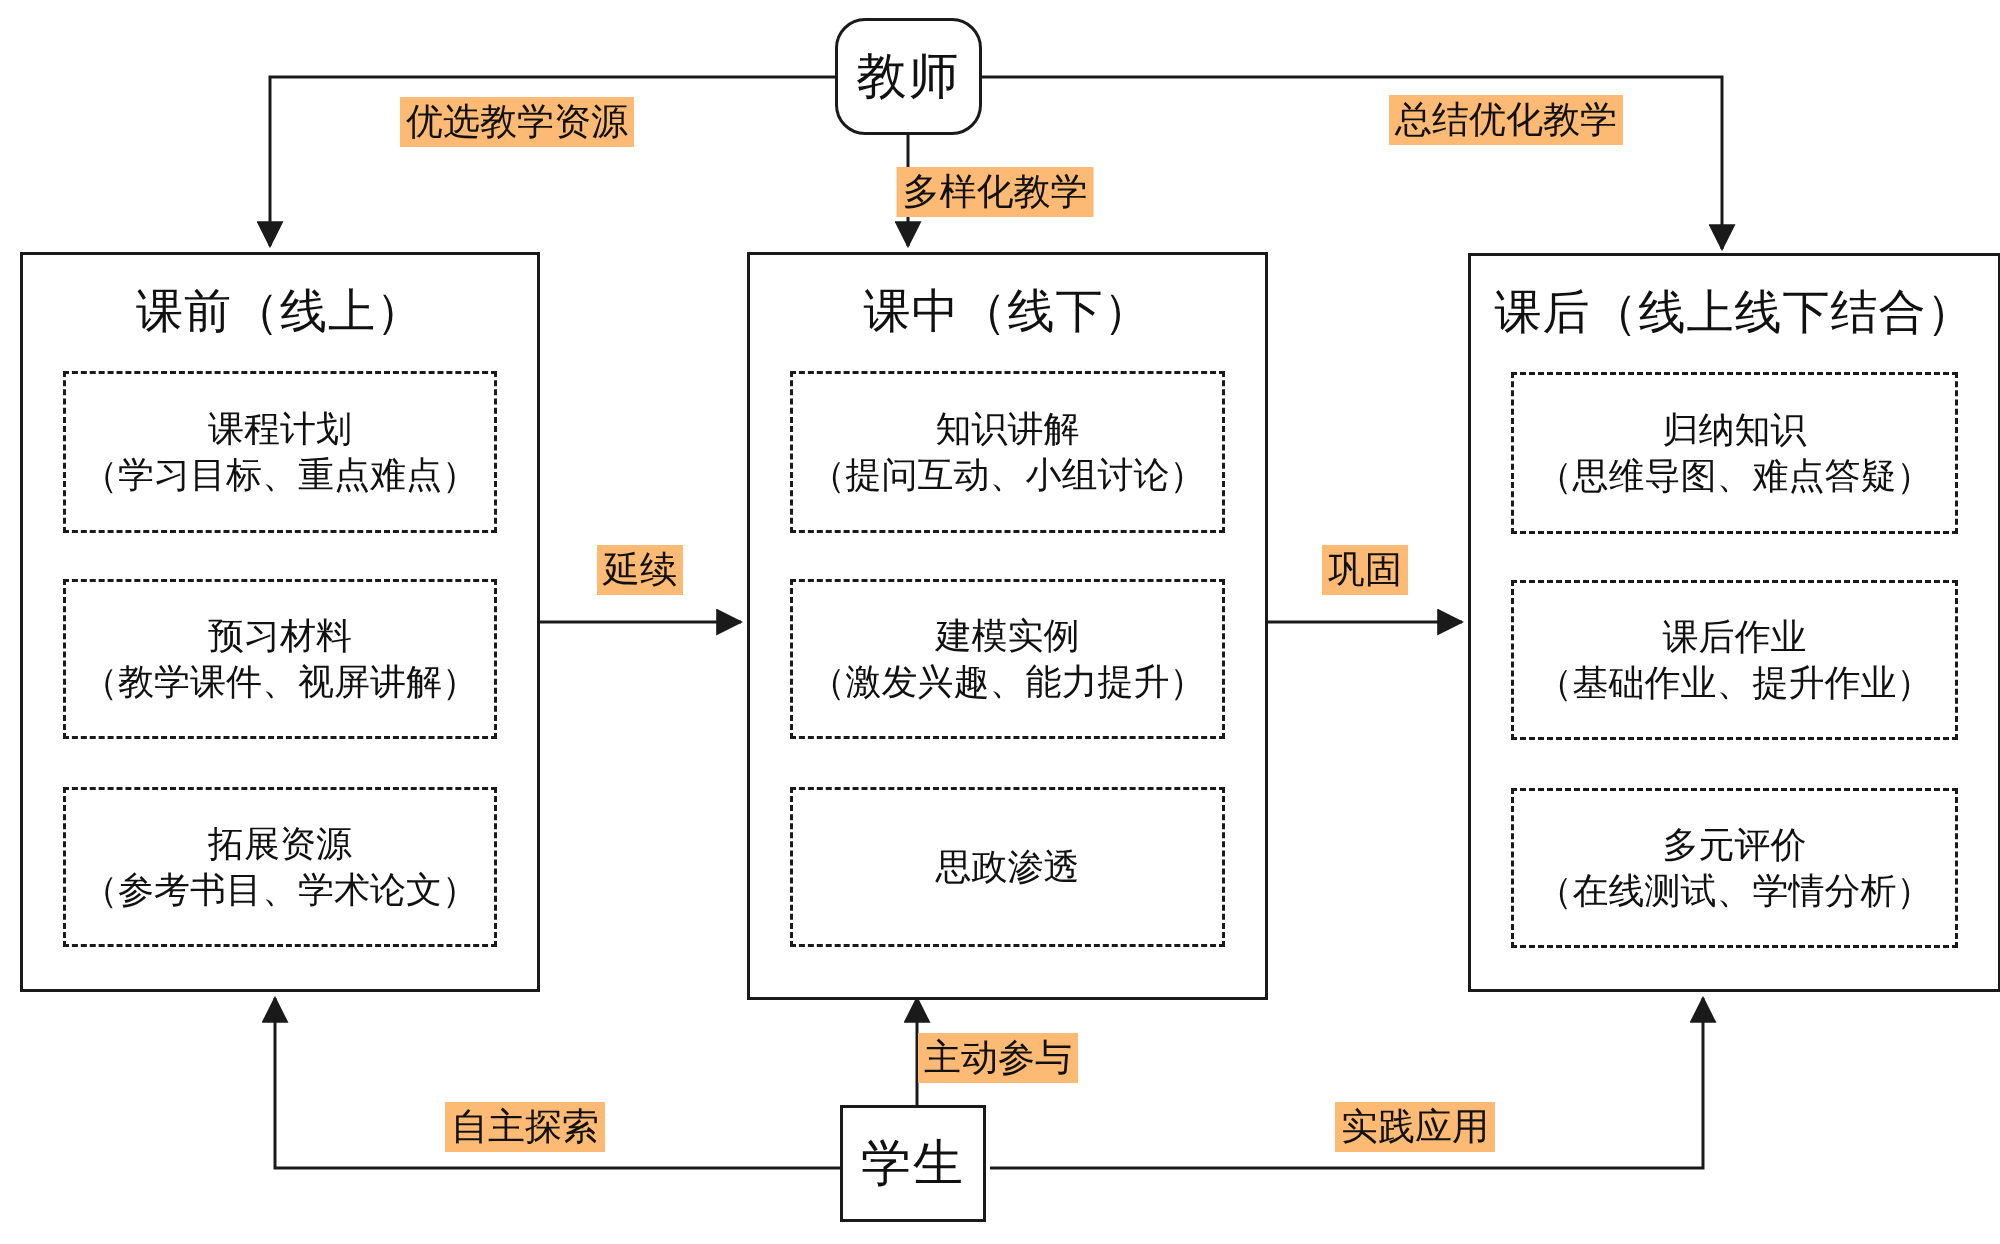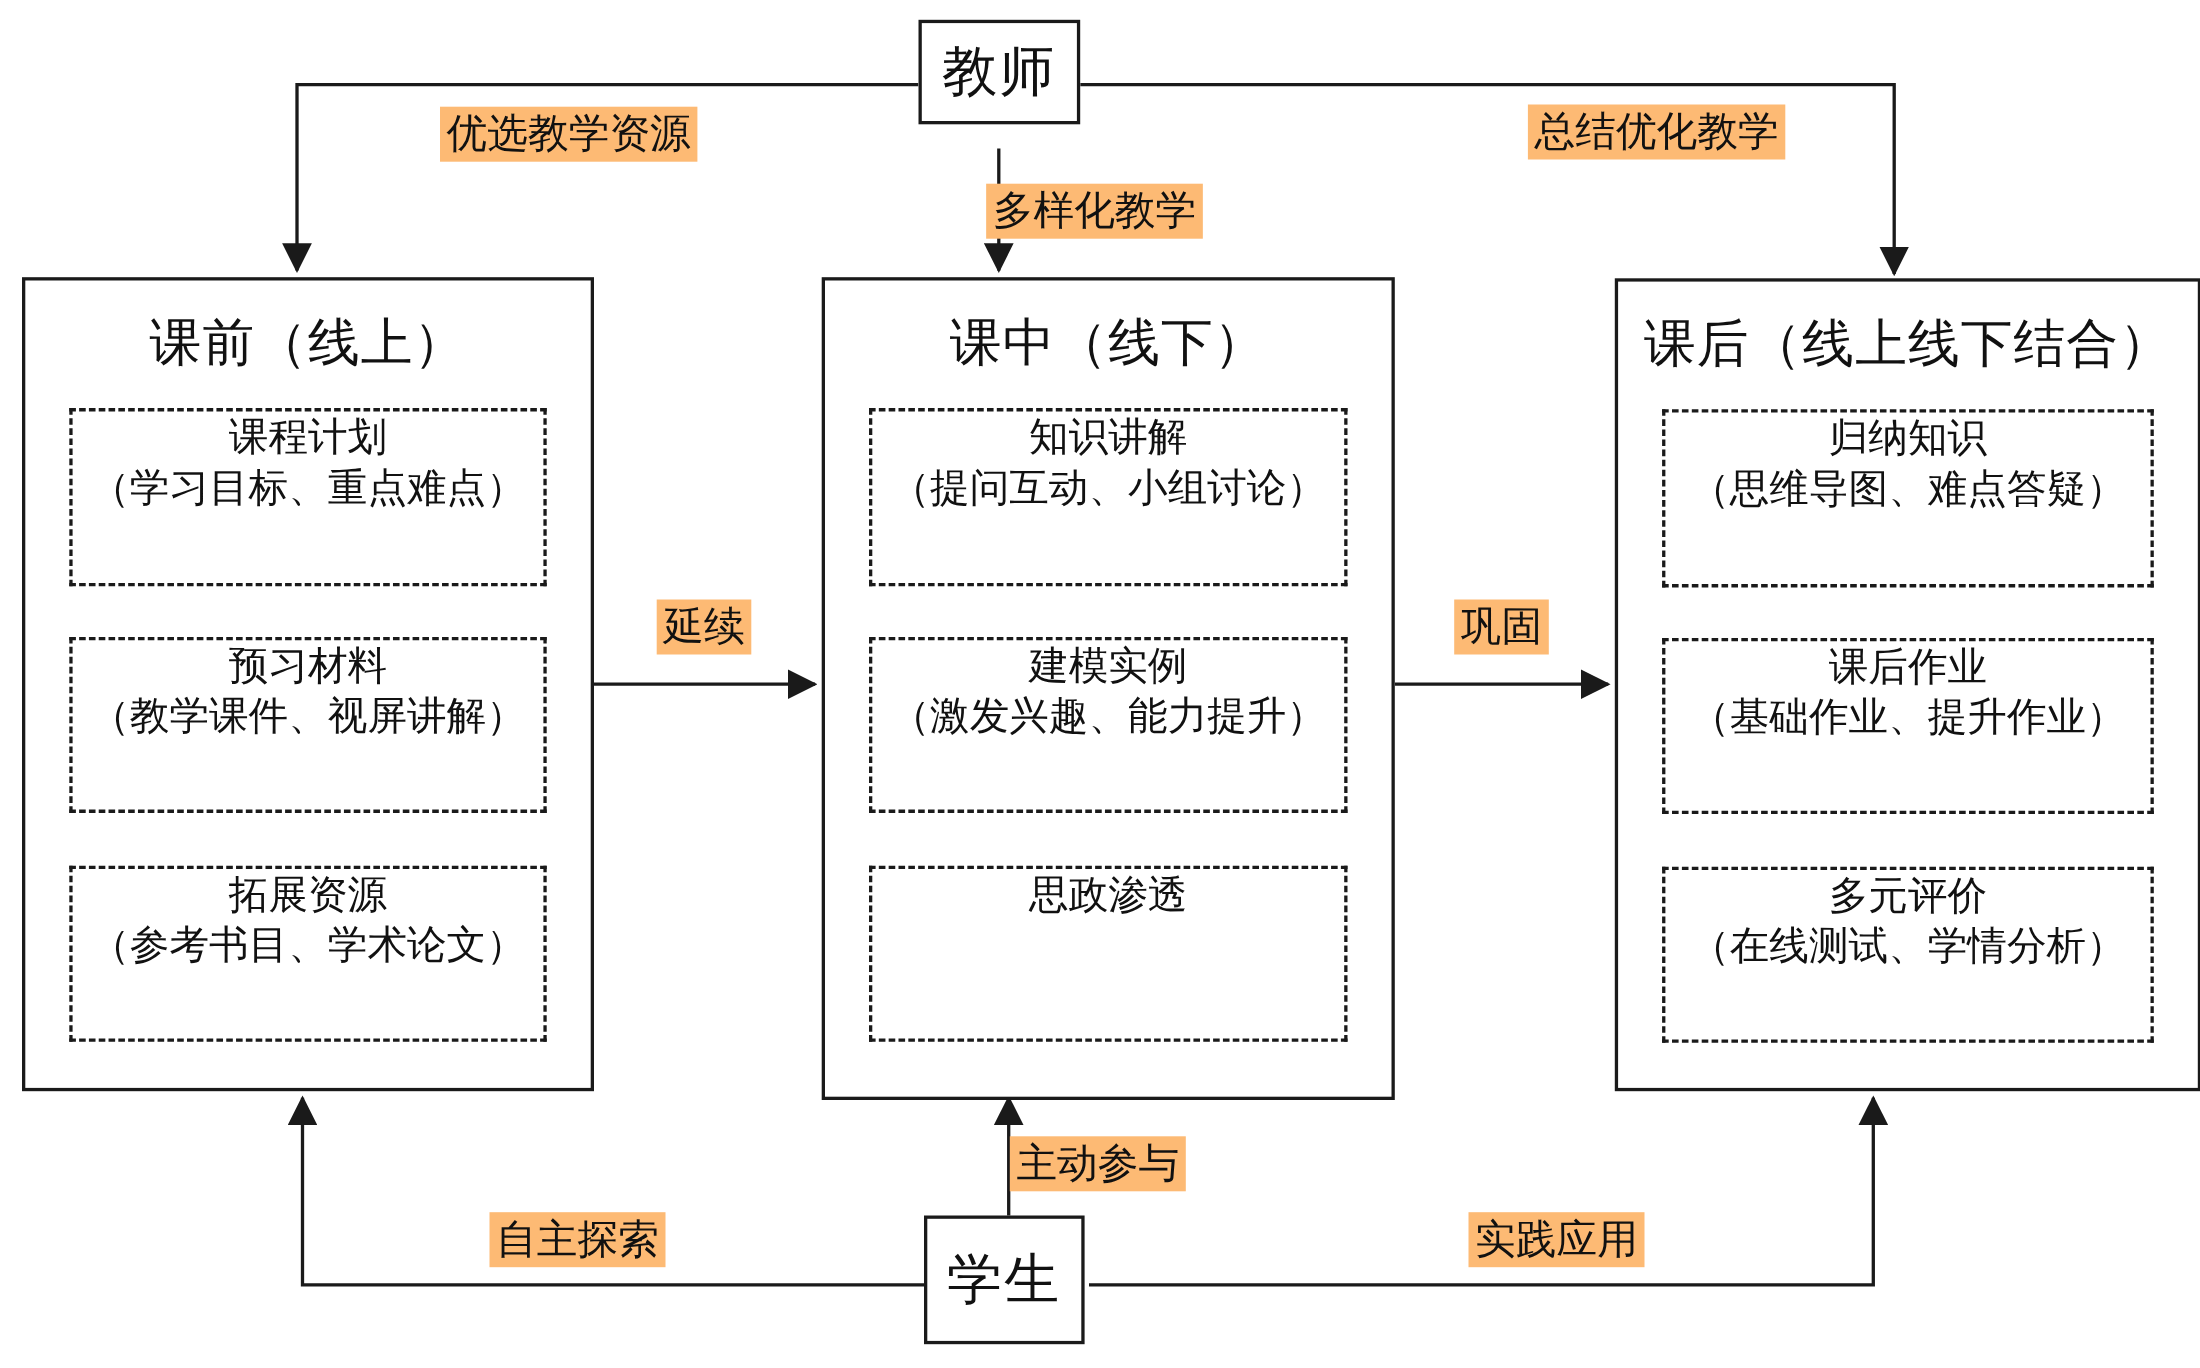--- a/index.html
+++ b/index.html
@@ -29,21 +29,21 @@
   }
   .col-title{
     position:absolute;left:0;right:0;top:0;height:112px;
     display:flex;align-items:center;justify-content:center;
     font-size:47px;letter-spacing:1px;
   }
   .sub{
     position:absolute;left:40px;right:40px;
     border:3px dashed #1a1a1a;
     box-sizing:border-box;
-    display:flex;flex-direction:column;align-items:center;justify-content:flex-start;
+    display:flex;flex-direction:column;align-items:center;justify-content:center;
     text-align:center;
     font-size:36px;line-height:1.28;
     background:#ffffff;
   }
   .sub.s1{top:116px;height:162px;}
   .sub.s2{top:324px;height:160px;}
   .sub.s3{top:532px;height:160px;}
   .edge-label{
     position:absolute;
     transform:translate(-50%,-50%);
@@ -69,21 +69,21 @@
       <path d="M 908 135 V 246" marker-end="url(#arrow)"></path>
       <path d="M 982 77 H 1722 V 249" marker-end="url(#arrow)"></path>
       <path d="M 540 622 H 741" marker-end="url(#arrow)"></path>
       <path d="M 1268 622 H 1462" marker-end="url(#arrow)"></path>
       <path d="M 917 1111 V 998" marker-end="url(#arrow)"></path>
       <path d="M 840 1168 H 275 V 998" marker-end="url(#arrow)"></path>
       <path d="M 990 1168 H 1703 V 998" marker-end="url(#arrow)"></path>
     </g>
   </svg>
 
-  <div class="node actor" style="left:835px;top:18px;width:147px;height:95px;">
+  <div class="node actor" style="left:835px;top:18px;width:147px;height:117px;border-radius:30px;">
     <span>教师</span>
   </div>
 
   <div class="node actor" style="left:840px;top:1105px;width:146px;height:117px;">
     <span>学生</span>
   </div>
 
   <div class="column" style="left:20px;top:252px;width:520px;height:740px;">
     <div class="col-title">课前（线上）</div>
     <div class="sub s1">

